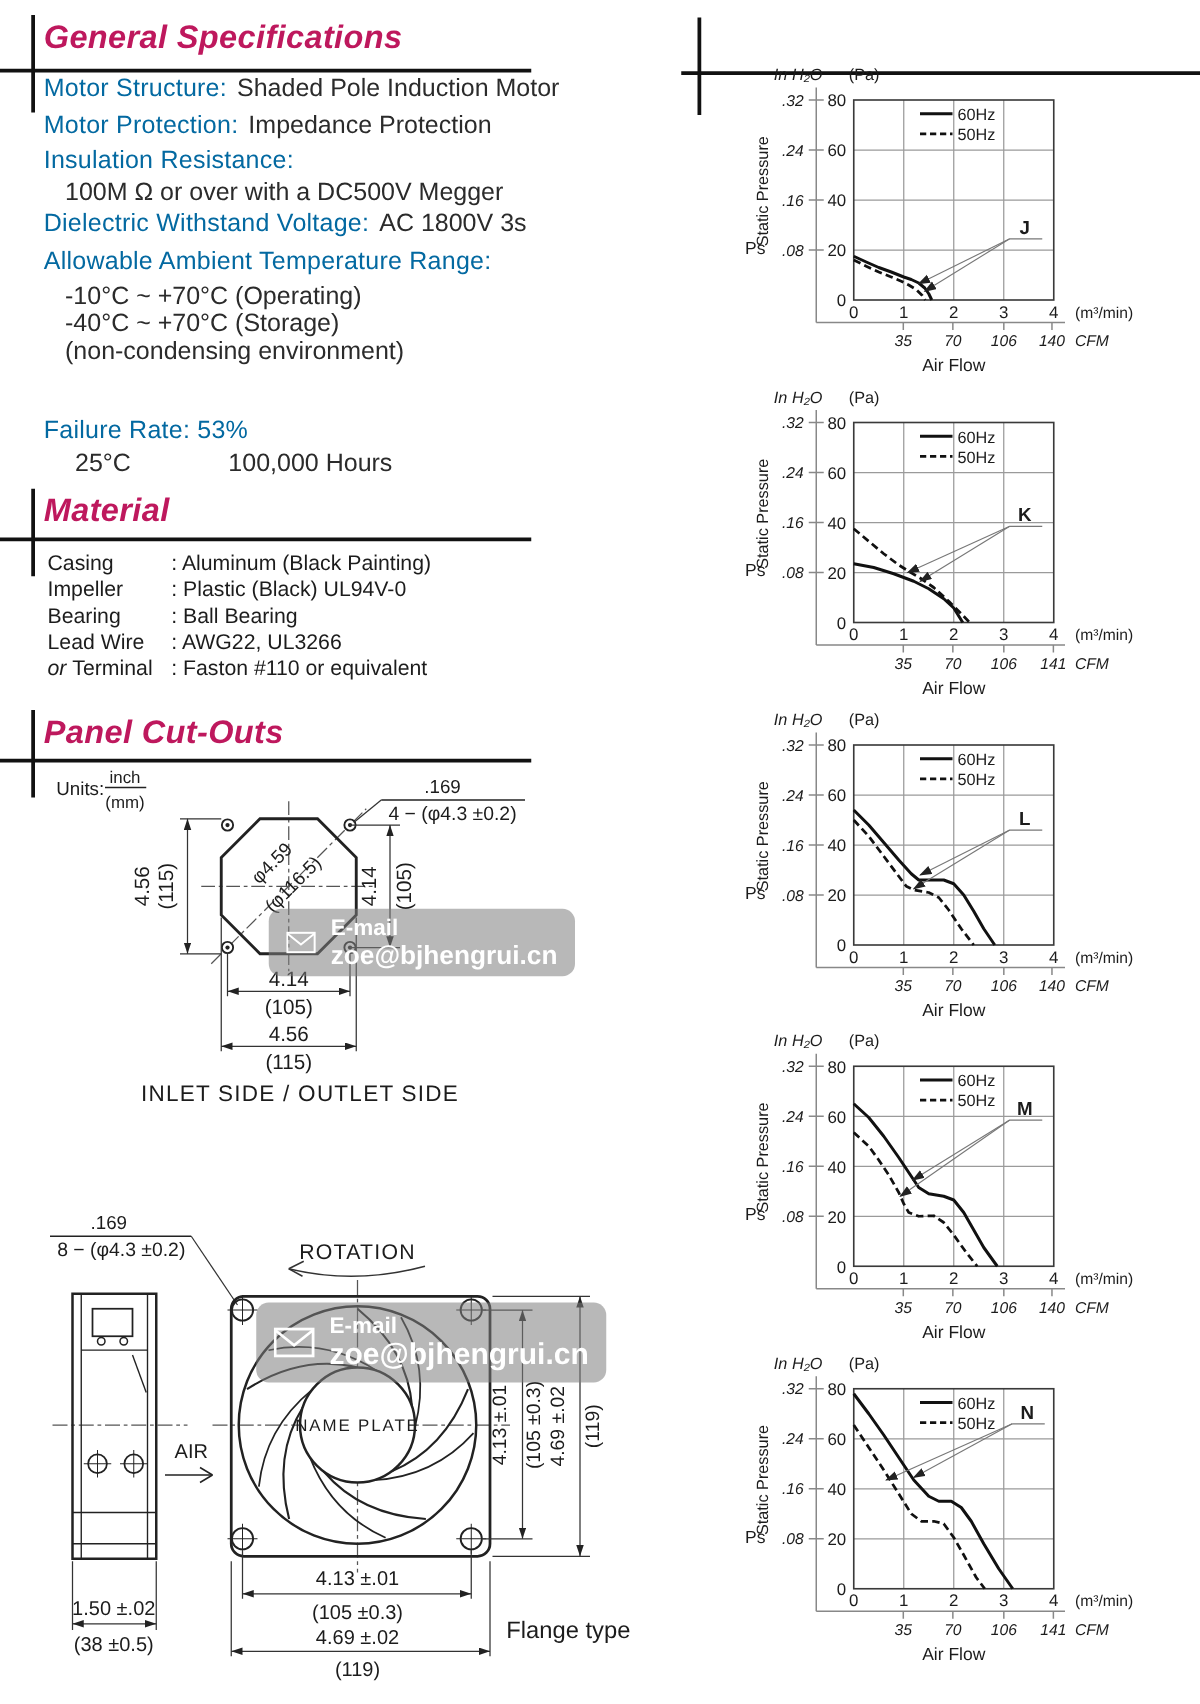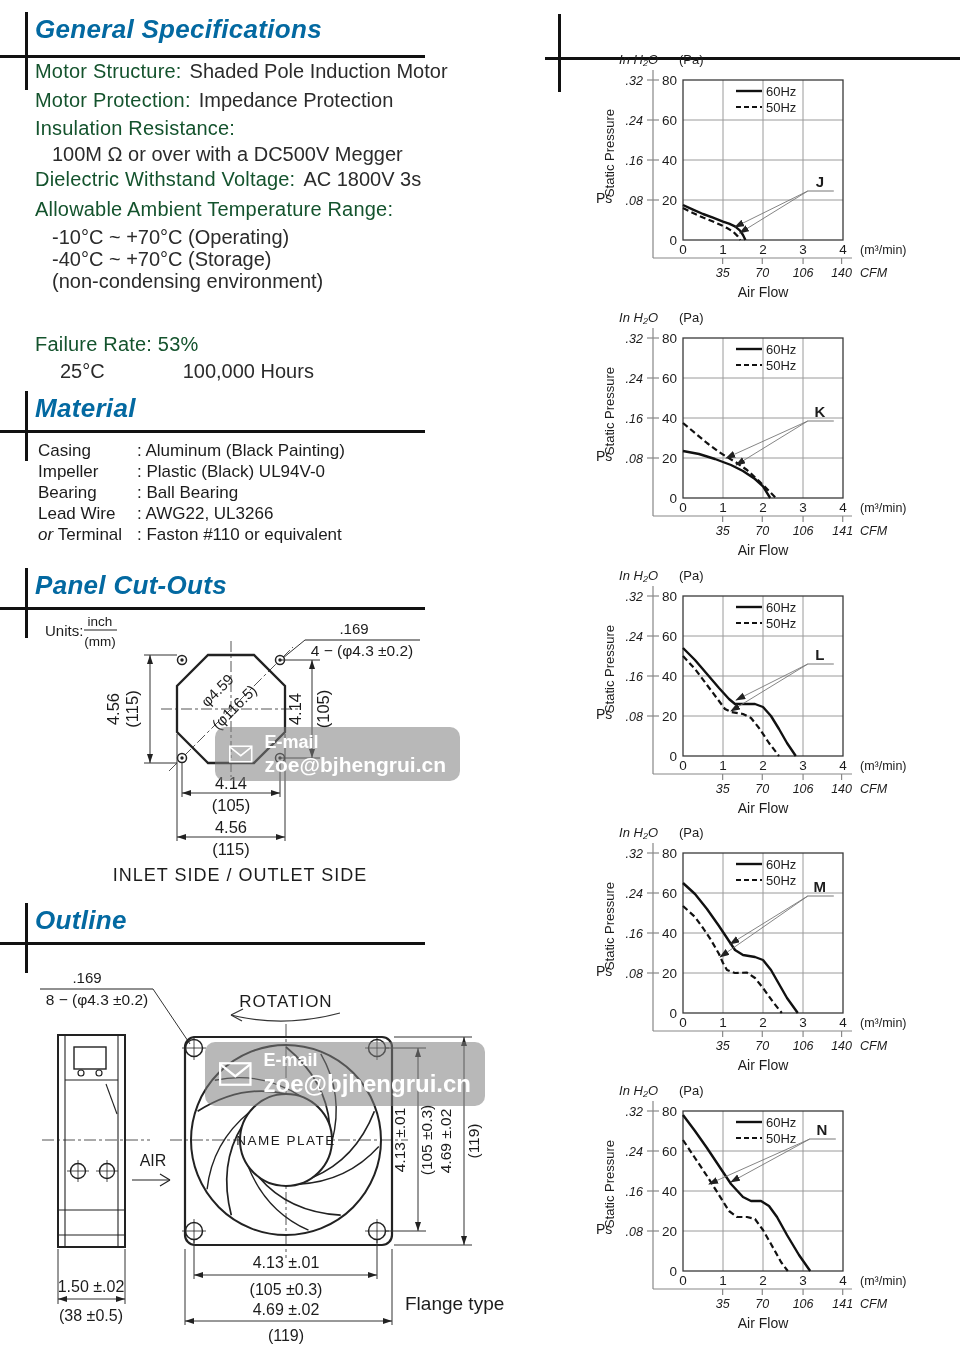--- a/index.html
+++ b/index.html
@@ -1,24 +1,24 @@
 <!DOCTYPE html>
 <html><head>
 <meta charset="utf-8">
 <style>
   html,body{margin:0;padding:0;background:#fff}
   #page{position:relative;width:960px;height:1363px;background:#ffffff;overflow:hidden;
         font-family:"Liberation Sans","DejaVu Sans",sans-serif;color:#1c1c1c}
   .abs{position:absolute}
   .sec{position:absolute}
   .sec .vbar{position:absolute;width:2.5px;background:#111}
-  .sec .title{position:absolute;white-space:nowrap;color:#0369a1;font-style:italic;font-weight:bold;font-size:26px;letter-spacing:.3px}
+  .sec .title{position:absolute;white-space:nowrap;color:#be185d;font-style:italic;font-weight:bold;font-size:26px;letter-spacing:.3px}
   .sec .rule{position:absolute;left:0;height:2.5px;background:#111;width:100%}
   .spec-row{white-space:nowrap}
-  .sl{font-size:20px;color:#14532d;letter-spacing:.2px}
+  .sl{font-size:20px;color:#0369a1;letter-spacing:.2px}
   .sv{font-size:20px;color:#2b2b2b}
   .spec-row .sl + .sv{margin-left:8px}
   .mrow{font-size:17px;white-space:nowrap}
   .mterm{display:inline-block;width:99px}
   .mterm i{font-style:italic}
   svg text{font-family:"Liberation Sans","DejaVu Sans",sans-serif;fill:#1c1c1c}
   .wm{position:absolute;background:rgba(125,125,125,.55);border-radius:10px;display:flex;align-items:center;color:#fff;gap:12px;padding:0 14px;box-sizing:border-box}
   .wm .wm-label{font-size:18px;font-weight:bold;line-height:1.15}
   .wm .wm-email{font-weight:bold;line-height:1.1}
   .chart{position:absolute}
@@ -40,25 +40,20 @@
     <div class="title" style="left:35px;top:2px">Material</div>
     <div class="rule" style="top:39px"></div>
   </div>
 
   <div class="sec" style="left:0;top:568px;width:425px;height:72px">
     <div class="vbar" style="left:25px;top:0;height:70px"></div>
     <div class="title" style="left:35px;top:2px">Panel Cut-Outs</div>
     <div class="rule" style="top:39px"></div>
   </div>
 
-  <div class="sec" style="left:0;top:903px;width:425px;height:72px">
-    <div class="vbar" style="left:25px;top:0;height:70px"></div>
-    <div class="title" style="left:35px;top:2px">Outline</div>
-    <div class="rule" style="top:39px"></div>
-  </div>
 
   <div class="sec" style="left:545px;top:14px;width:415px;height:80px">
     <div class="vbar" style="left:13px;top:0;height:78px"></div>
     <div class="rule" style="top:43px"></div>
   </div>
 
   <div class="abs spec-row" style="left:35px;top:60px"><span class="sl">Motor Structure:</span><span class="sv">Shaded Pole Induction Motor</span></div>
   <div class="abs spec-row" style="left:35px;top:89px"><span class="sl">Motor Protection:</span><span class="sv">Impedance Protection</span></div>
   <div class="abs spec-row" style="left:35px;top:117px"><span class="sl">Insulation Resistance:</span></div>
   <div class="abs spec-row" style="left:52px;top:143px"><span class="sv">100M Ω or over with a DC500V Megger</span></div>

